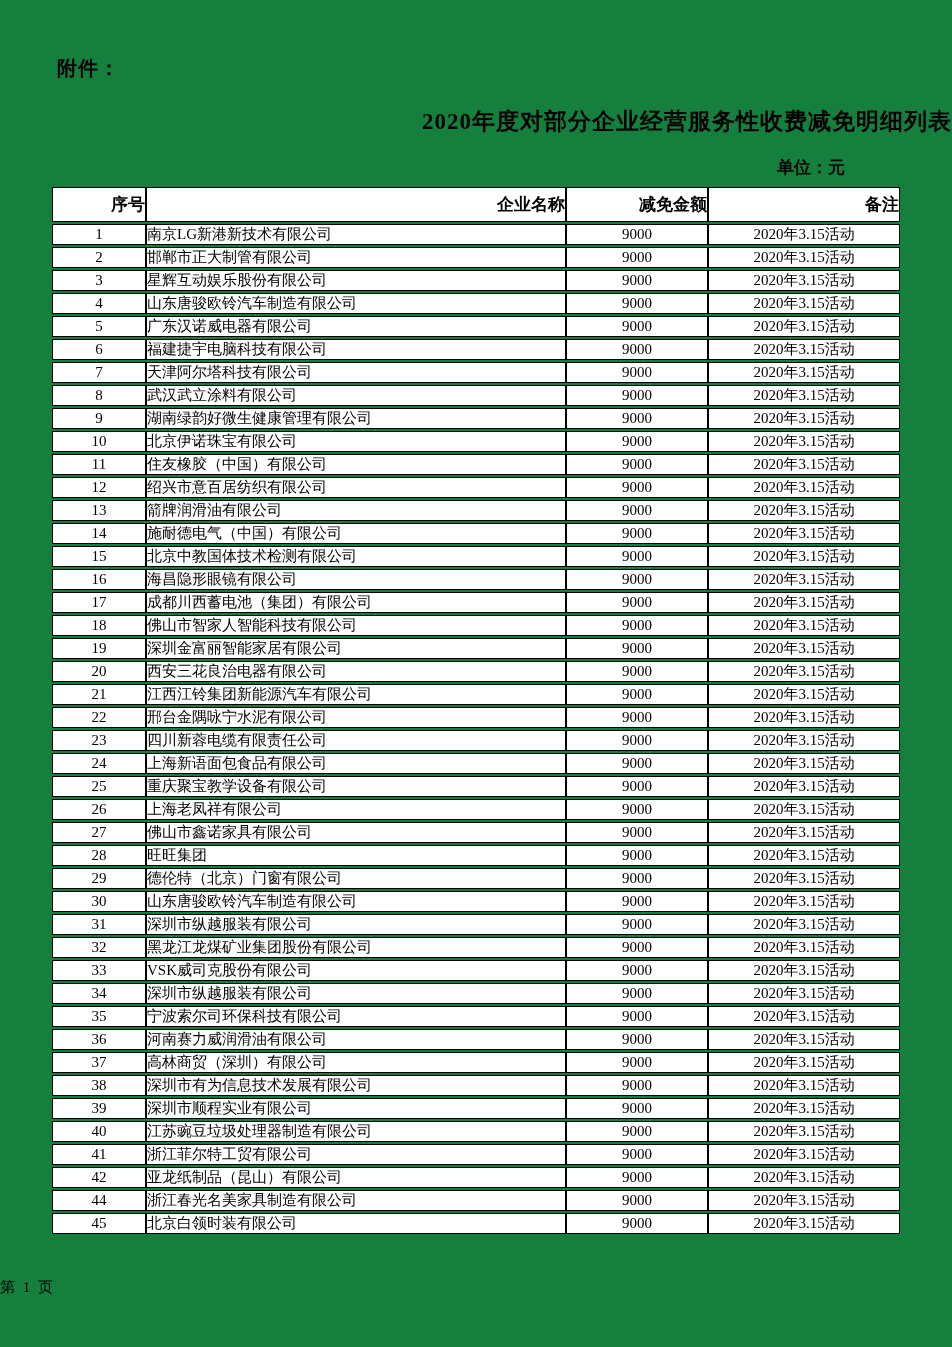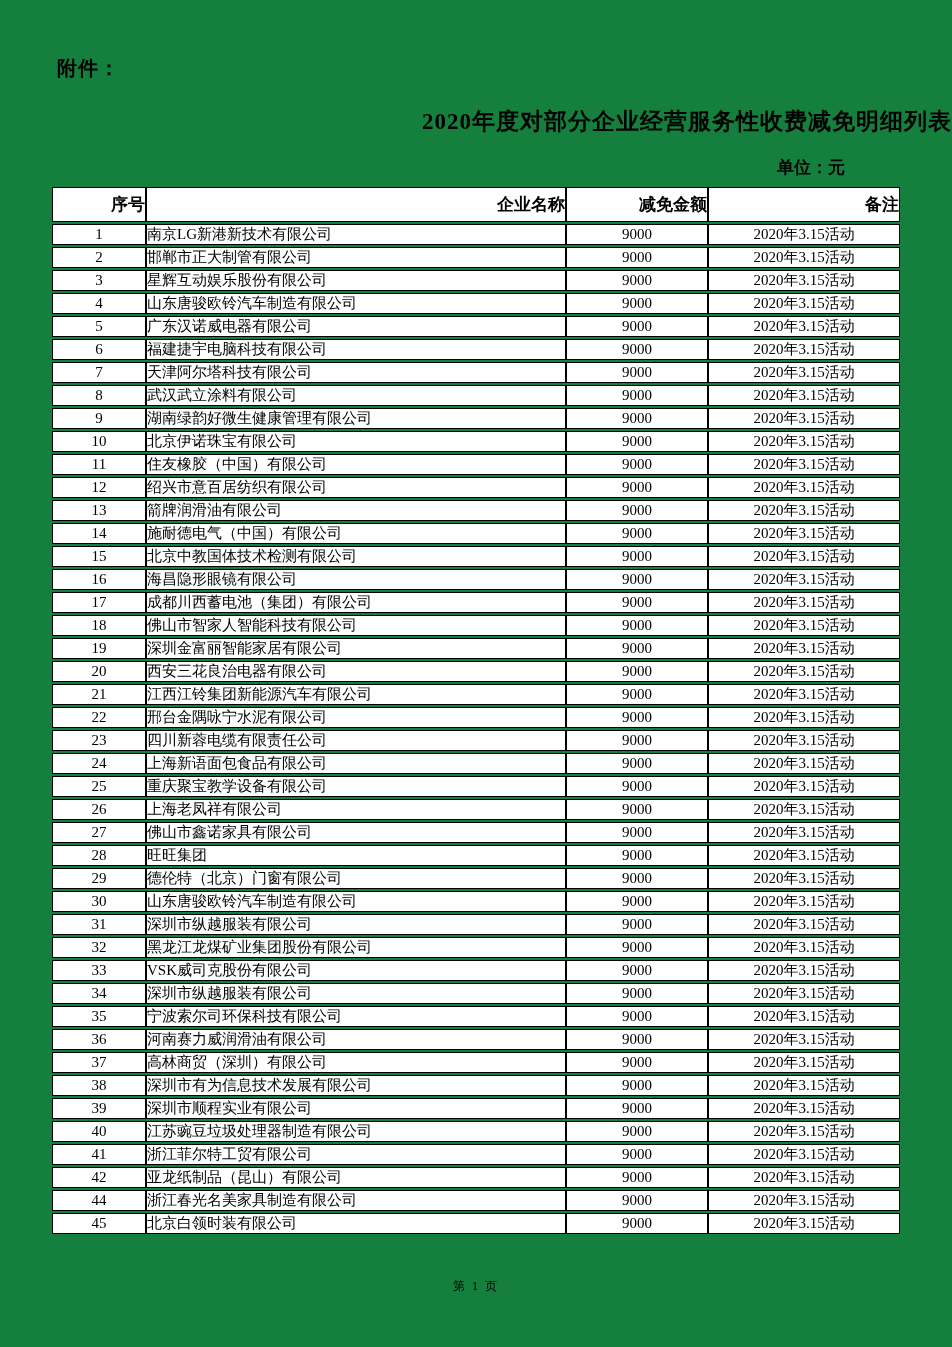--- a/index.html
+++ b/index.html
@@ -77,22 +77,22 @@
     vertical-align: middle;
   }
   .fee-table td.cell-company {
     text-align: left;
   }
   .footer {
     position: absolute;
     left: 0;
     top: 1278px;
     width: 100%;
-    text-align: center;
-    font-size: 12px;
+    text-align: left;
+    font-size: 15px;
     letter-spacing: 2px;
   }
 </style>
 </head>
 <body>
 
 <div class="page">
 
   <div class="attachment">附件：</div>
 

